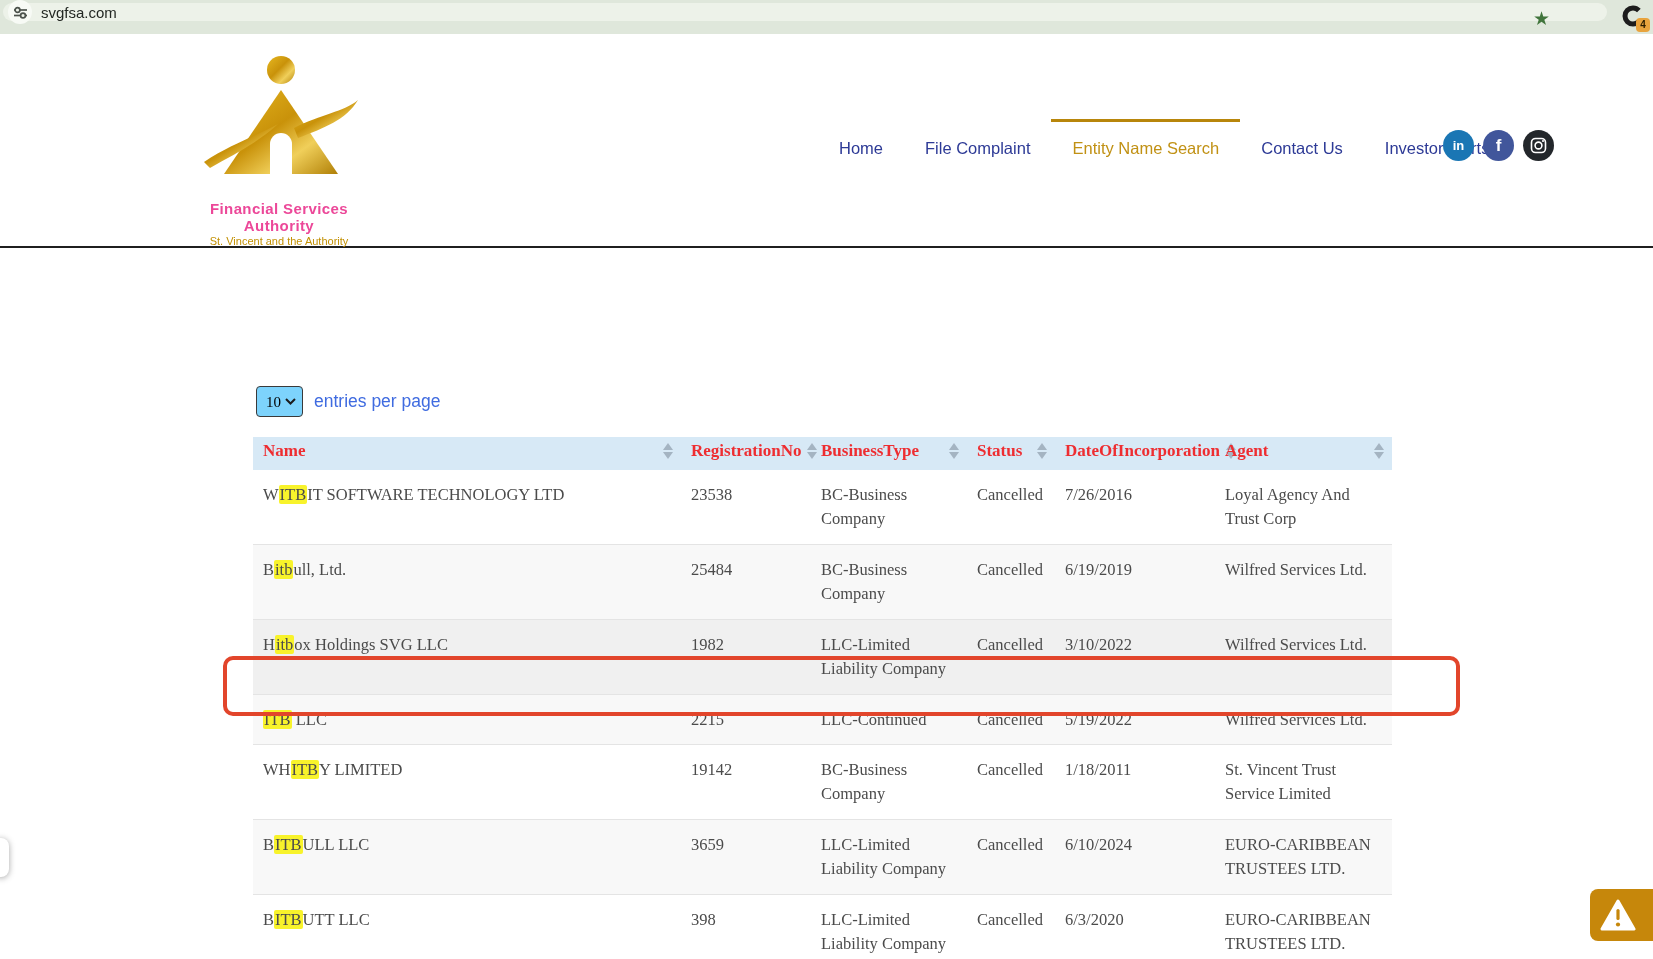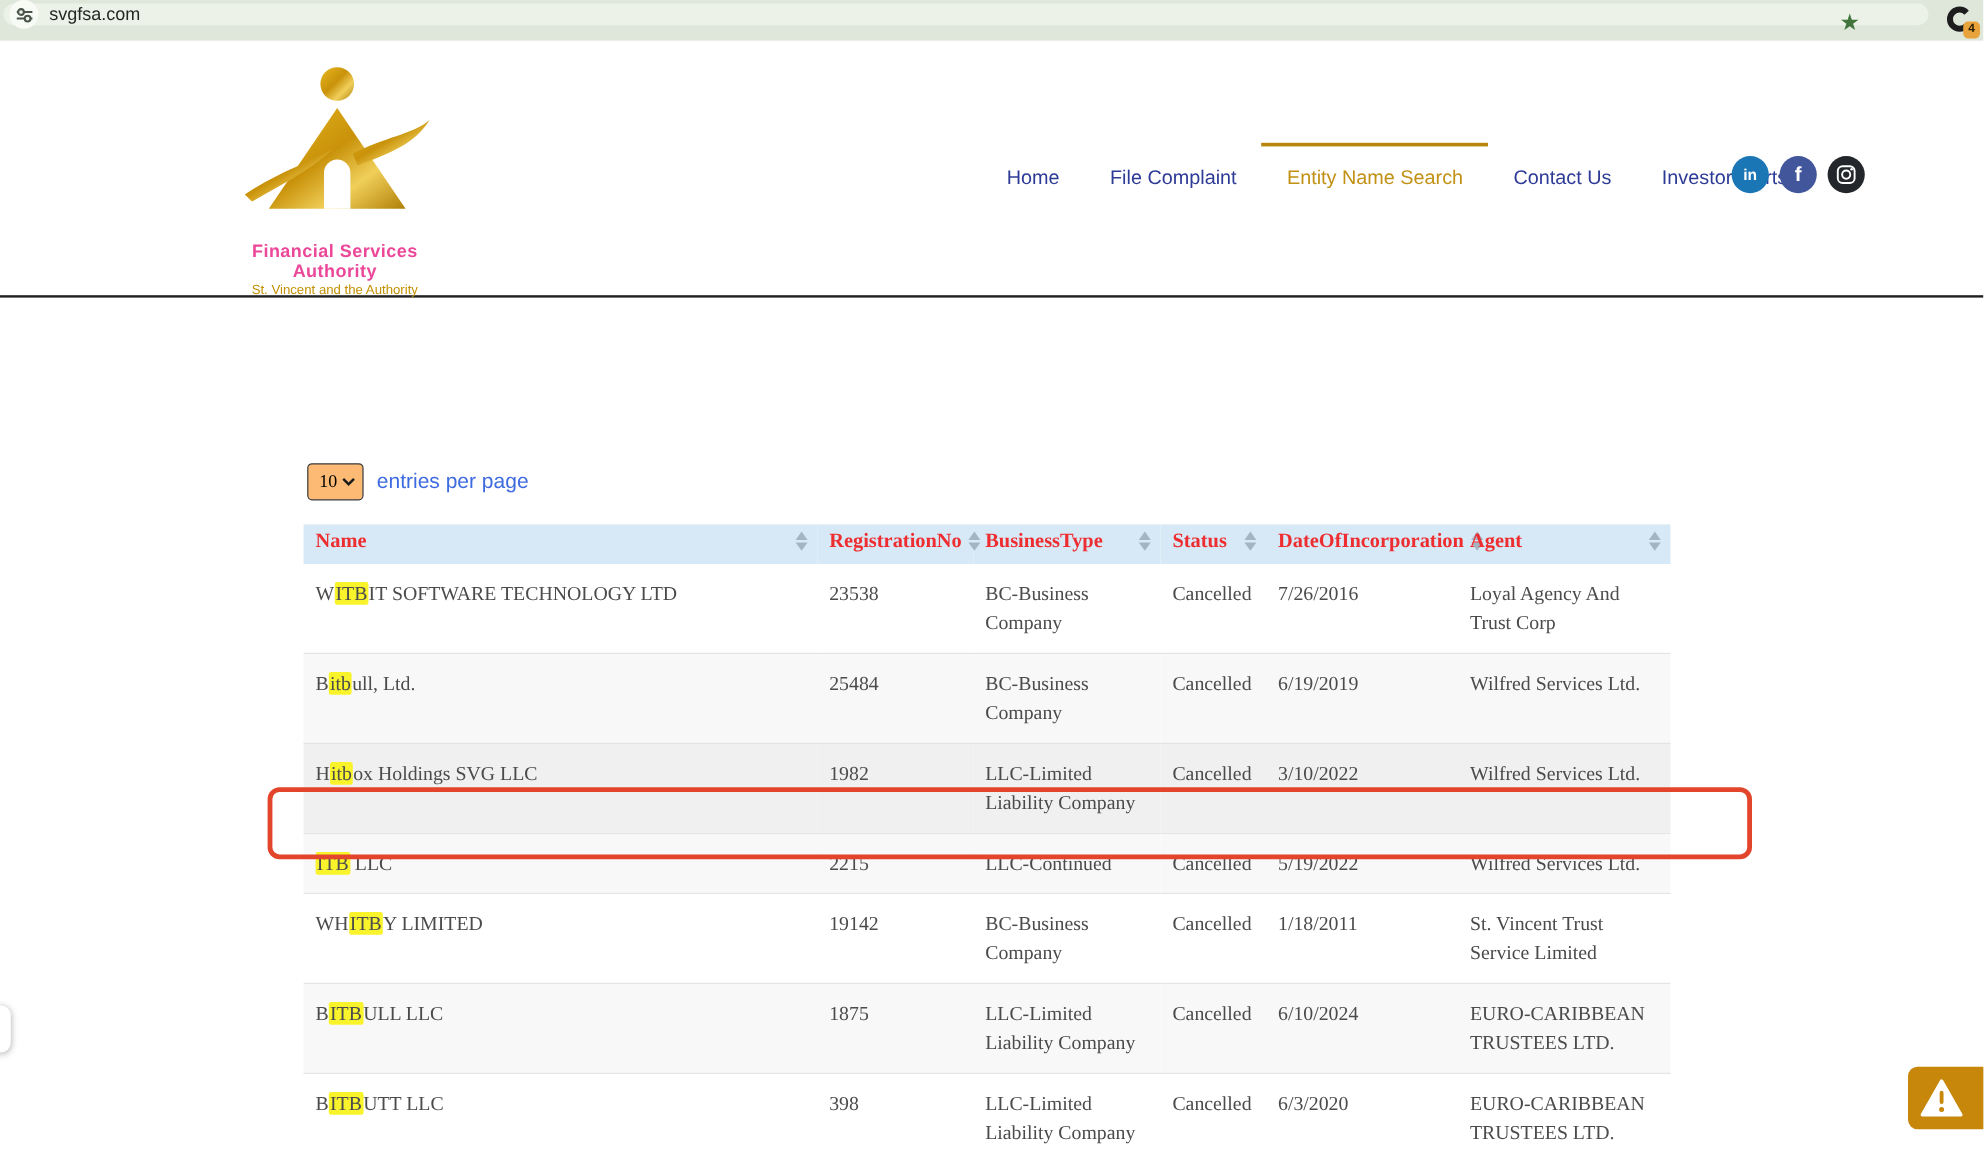--- a/index.html
+++ b/index.html
@@ -36,21 +36,21 @@
   .socials { position:absolute; left:1443px; top:96px; display:flex; gap:9px; align-items:center; }
   .soc { width:31px; height:31px; border-radius:50%; display:flex; align-items:center; justify-content:center;
          color:#fff; font-weight:bold; cursor:pointer; }
   .soc-li { background:#1a76b4; font-size:13px;text-align:center; }
   .soc-fb { background:#41569b; font-size:17px; }
   .soc-ig { background:#23272b; }
 
   
   .content { position:absolute; left:253px; top:383px; width:1139px; }
   .controls { display:flex; align-items:center; height:37px; }
-  .entries-select { width:47px; height:31px; border:1px solid #3a3a3a; border-radius:4px; background:#fdba74;
+  .entries-select { width:47px; height:31px; border:1px solid #3a3a3a; border-radius:4px; background:#7dd3fc;
                     font-family:"Liberation Serif", serif; font-size:15px; padding-left:9px; margin-left:3px;
                     appearance:none; -webkit-appearance:none;
                     background-image:none; }
   .select-wrap { position:relative; }
   .select-wrap svg { position:absolute; right:7px; top:12px; pointer-events:none; }
   .entries-label { margin-left:11px; font-size:17.5px; color:#3f6be0; }
   .search-zone { margin-left:auto; display:flex; align-items:center; }
   .search-label { font-size:17.5px; color:#3f6be0; margin-right:9px; }
   .search-box { position:relative; width:199px; height:35px; }
   .search-input { width:100%; height:100%; border:2px solid #10192b; border-radius:5px; padding:0 30px 0 8px;
@@ -267,21 +267,21 @@
           <tr>
             <td>WH<mark>ITB</mark>Y LIMITED</td>
             <td>19142</td>
             <td>BC-Business Company</td>
             <td>Cancelled</td>
             <td>1/18/2011</td>
             <td>St. Vincent Trust Service Limited</td>
           </tr>
           <tr>
             <td>B<mark>ITB</mark>ULL LLC</td>
-            <td>1875</td>
+            <td>3659</td>
             <td>LLC-Limited Liability Company</td>
             <td>Cancelled</td>
             <td>6/10/2024</td>
             <td>EURO-CARIBBEAN TRUSTEES LTD.</td>
           </tr>
           <tr>
             <td>B<mark>ITB</mark>UTT LLC</td>
             <td>398</td>
             <td>LLC-Limited Liability Company</td>
             <td>Cancelled</td>

